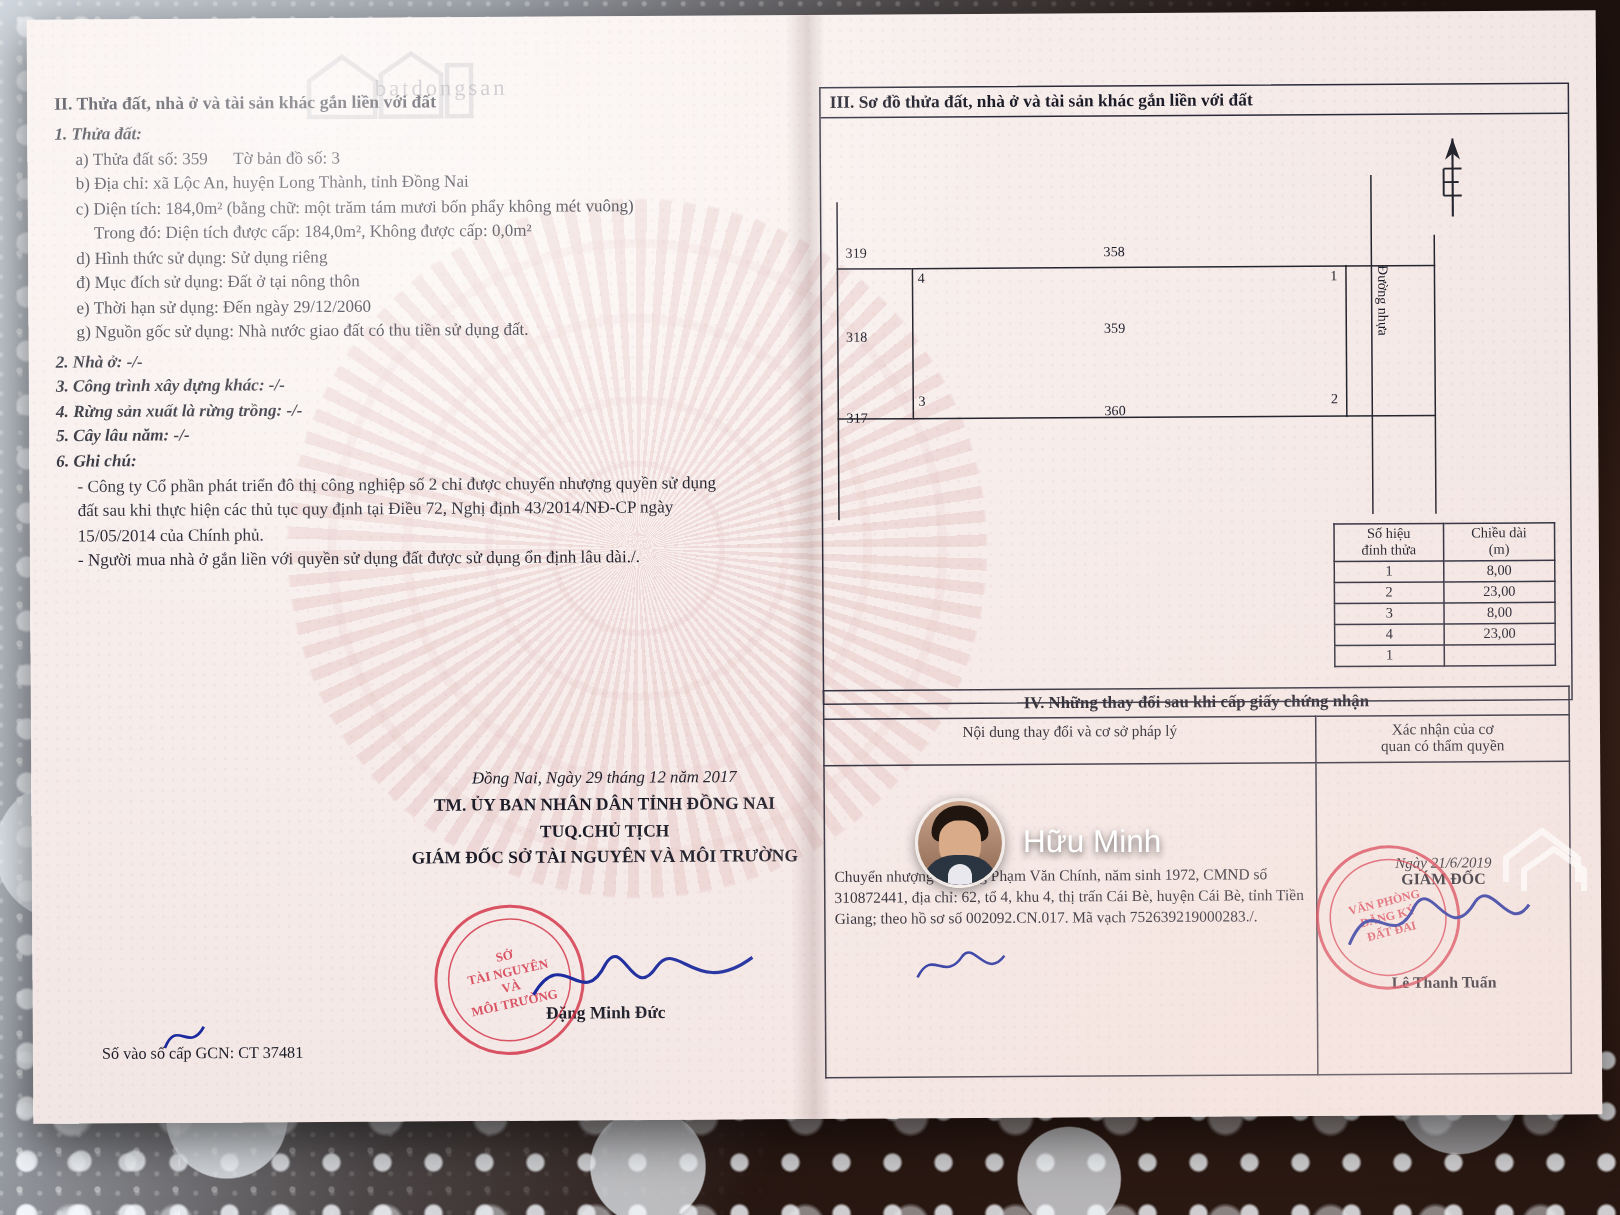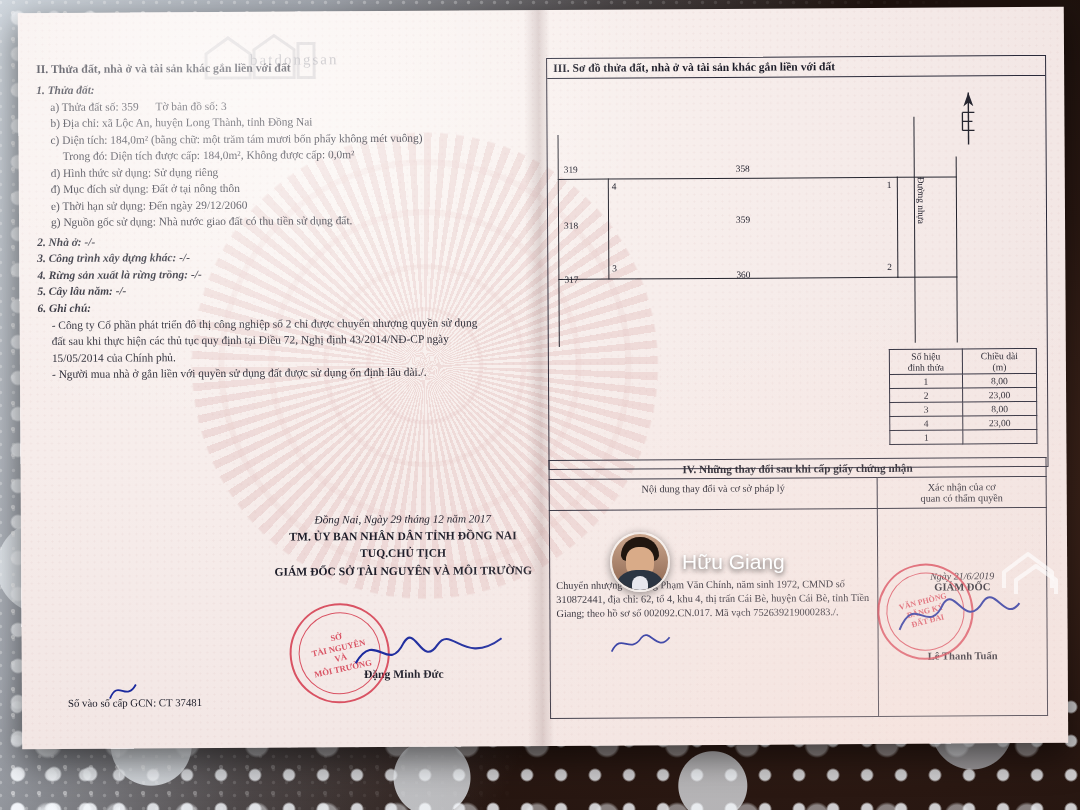--- a/index.html
+++ b/index.html
@@ -340,20 +340,20 @@
     <div class="glare"></div>
   </div>
 
   <div class="avatar-wrap">
     <div class="avatar">
       <div class="av-hair"></div>
       <div class="av-face"></div>
       <div class="av-body"></div>
       <div class="av-shirt"></div>
     </div>
-    <div class="ovname">Hữu Giang</div>
+    <div class="ovname">Hữu Minh</div>
   </div>
 
   <svg class="houselogo" viewBox="0 0 64 52">
     <path d="M6 40 L6 24 L30 6 L54 24 L54 40" fill="none" stroke="#ffffff" stroke-width="4" stroke-linejoin="round" opacity="0.85"></path>
     <path d="M18 46 L18 32 L38 18 L58 32 L58 46" fill="none" stroke="#ffffff" stroke-width="4" stroke-linejoin="round" opacity="0.85"></path>
   </svg>
 </div>
 
 </body></html>

